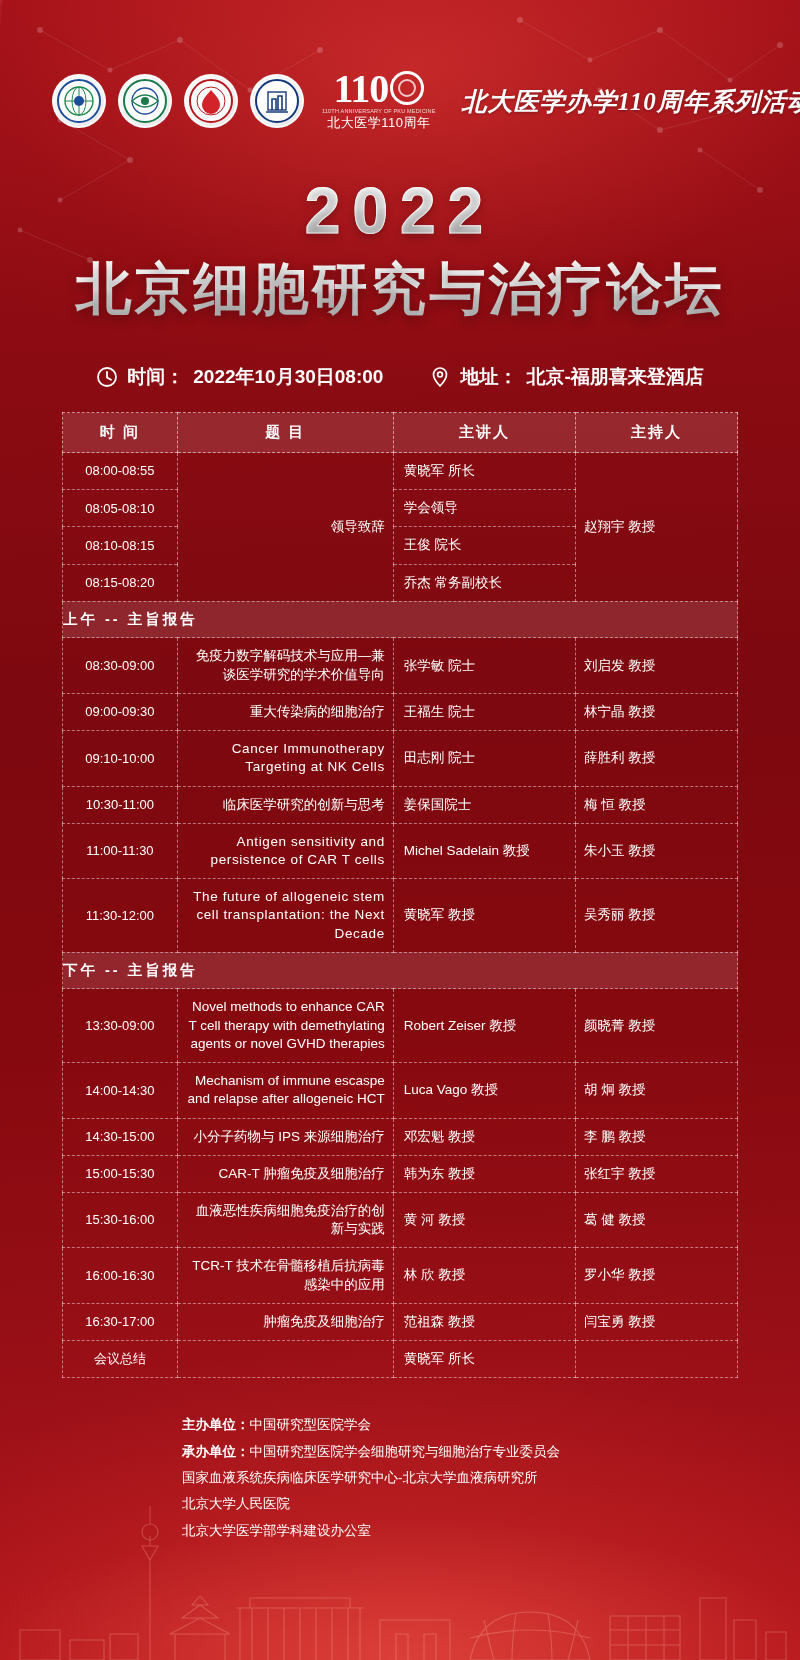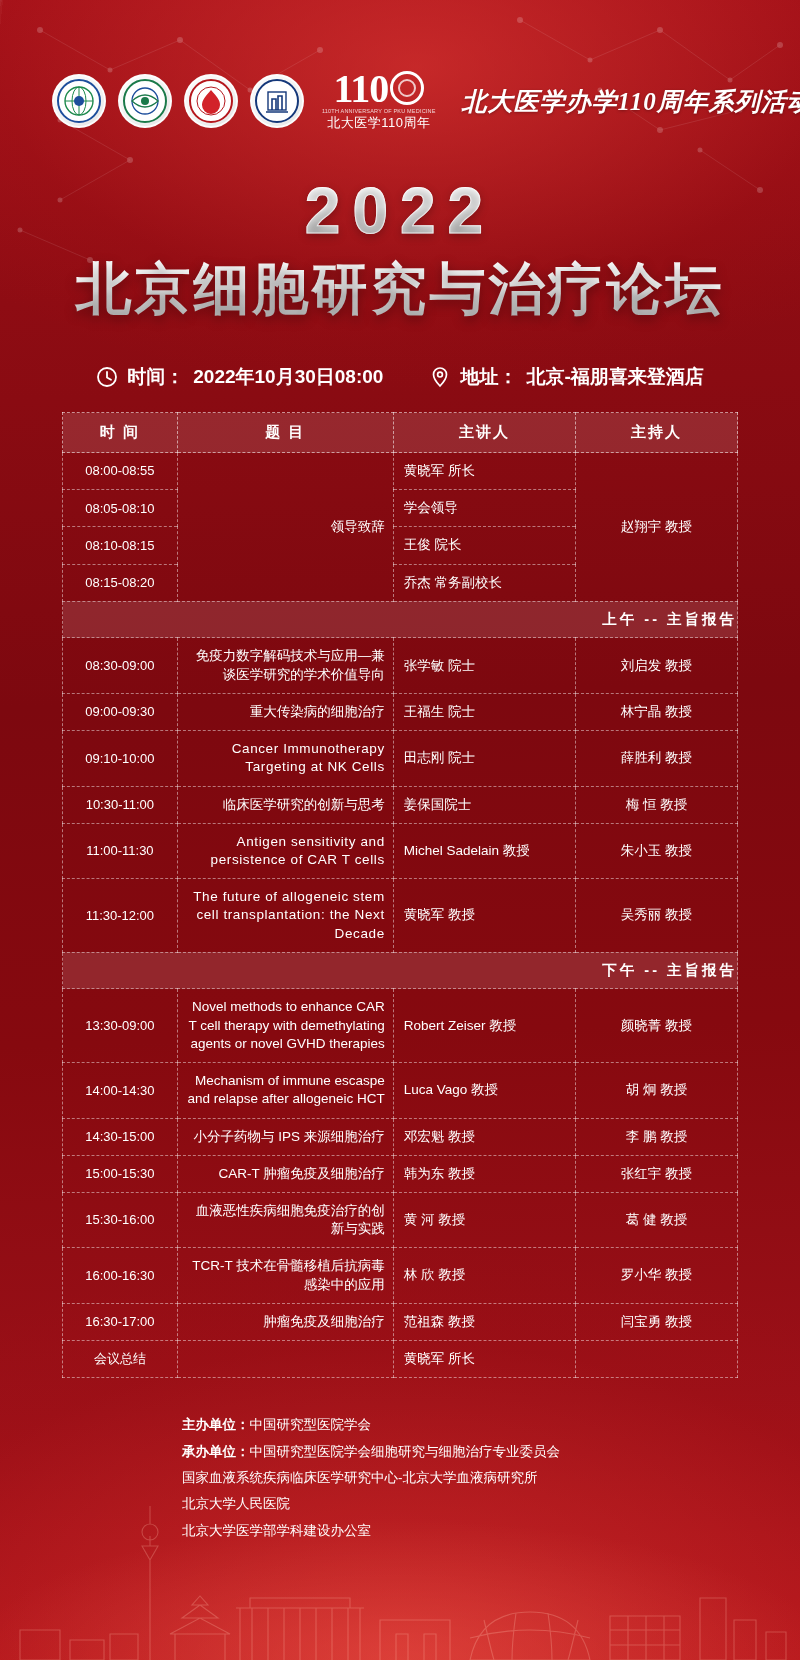--- a/index.html
+++ b/index.html
@@ -142,24 +142,24 @@
     border: 1px dashed rgba(255,255,255,0.45);
     color: #ffffff;
     font-size: 13.5px;
     padding: 9px 8px;
     line-height: 1.35;
     vertical-align: middle;
   }
   td.time { text-align: center; font-size: 13px; white-space: nowrap; }
   td.topic { text-align: right; }
   td.speaker { text-align: left; padding-left: 10px; }
-  td.host { text-align: center; }
+  td.host { }
   tr.section td {
     background: rgba(255,255,255,0.12);
-    text-align: right; font-size: 14.5px; font-weight: bold;
+    text-align: left; font-size: 14.5px; font-weight: bold;
     letter-spacing: 3px; padding: 8px 0;
   }
   .en { letter-spacing: 0.6px; }
 
   
   .footer {
     position: relative;
     margin: 34px 0 0 0;
     color: #ffffff;
     font-size: 13.5px;

